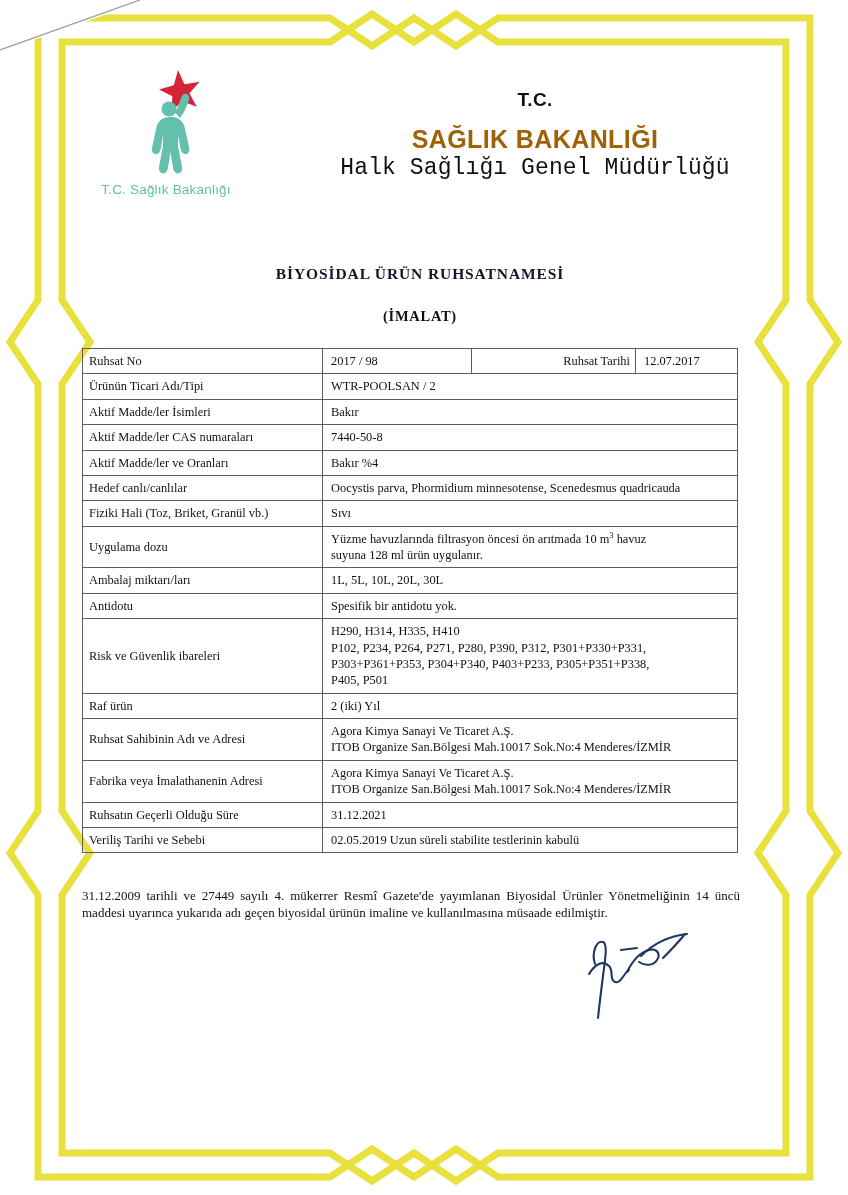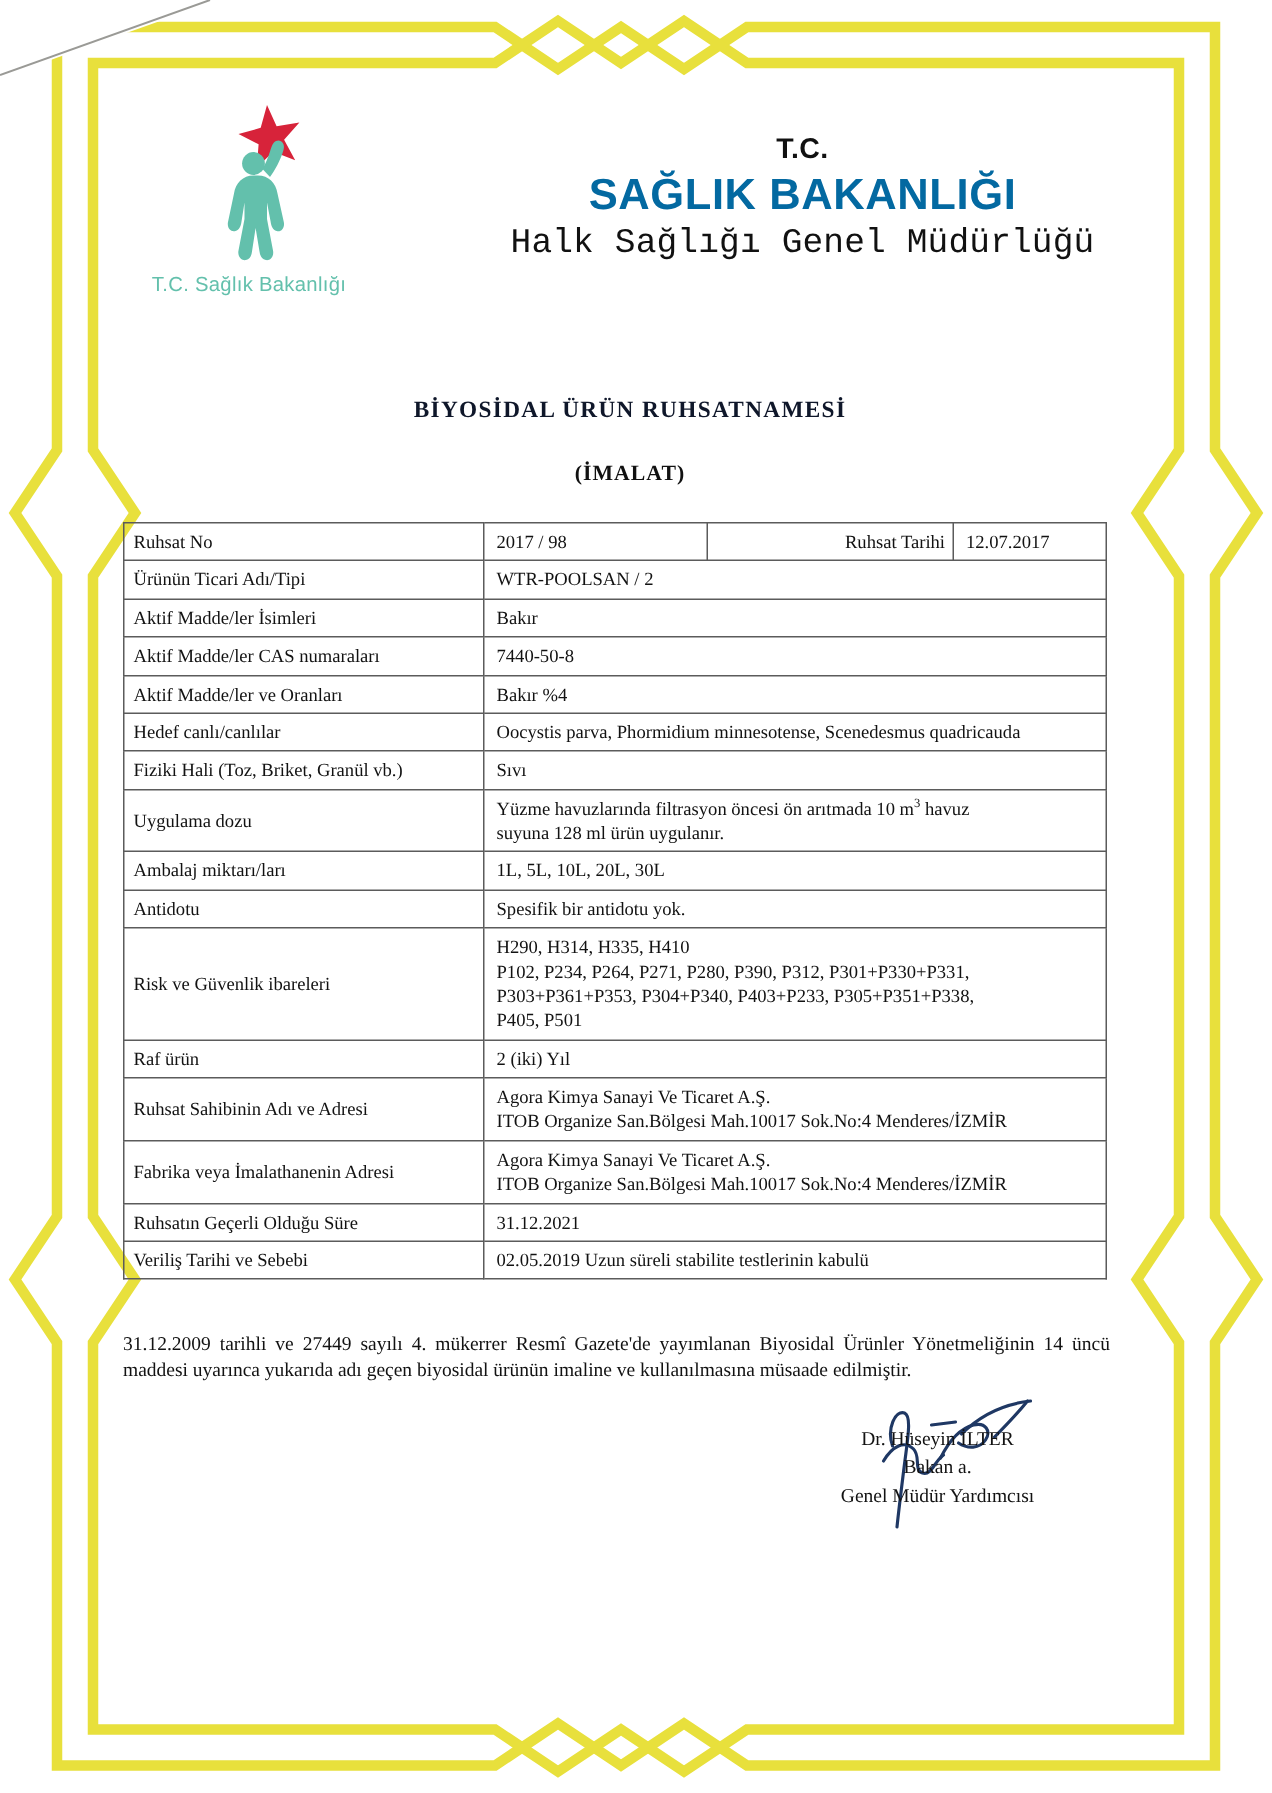--- a/index.html
+++ b/index.html
@@ -99,25 +99,25 @@
     font-family: "Liberation Sans", sans-serif;
     font-weight: bold;
     font-size: 19px;
     letter-spacing: 0.3px;
     line-height: 1.05;
     color: #111;
   }
   .m-name {
     font-family: "Liberation Sans", sans-serif;
     font-weight: bold;
-    font-size: 29px;
+    font-size: 25px;
     letter-spacing: 0.4px;
     line-height: 1.1;
-    color: #0369a1;
-    margin-top: 5px;
+    color: #a16207;
+    margin-top: 16px;
   }
   .m-sub {
     font-family: Liberation Mono, monospace;
     font-weight: normal;
     font-size: 23px;
     letter-spacing: 0.1px;
     line-height: 1.15;
     color: #111;
     margin-top: 2px;
   }
@@ -387,20 +387,15 @@
       <g fill="none" stroke="#1f3864" stroke-width="2.1" stroke-linecap="round">
         <path d="M 30,34 C 26,22 32,10 38,12 C 43,14 40,30 38,46 C 36,62 34,78 33,88"></path>
         <path d="M 24,44 C 30,34 38,30 44,36 C 49,41 44,50 50,52 C 56,54 58,44 64,40"></path>
         <path d="M 62,42 C 68,30 76,22 84,20 C 92,18 96,24 92,30 C 88,36 80,36 74,32"></path>
         <path d="M 56,20 L 72,18"></path>
         <path d="M 76,26 C 88,14 104,6 122,4"></path>
         <path d="M 120,4 C 112,14 104,22 98,28"></path>
       </g>
     </svg>
 
-    <div class="sign-block">
-      <div class="sign-name">Dr. Hüseyin İLTER</div>
-      <div>Bakan a.</div>
-      <div>Genel Müdür Yardımcısı</div>
-    </div>
 
   </div>
 </div>
 
 </body></html>

